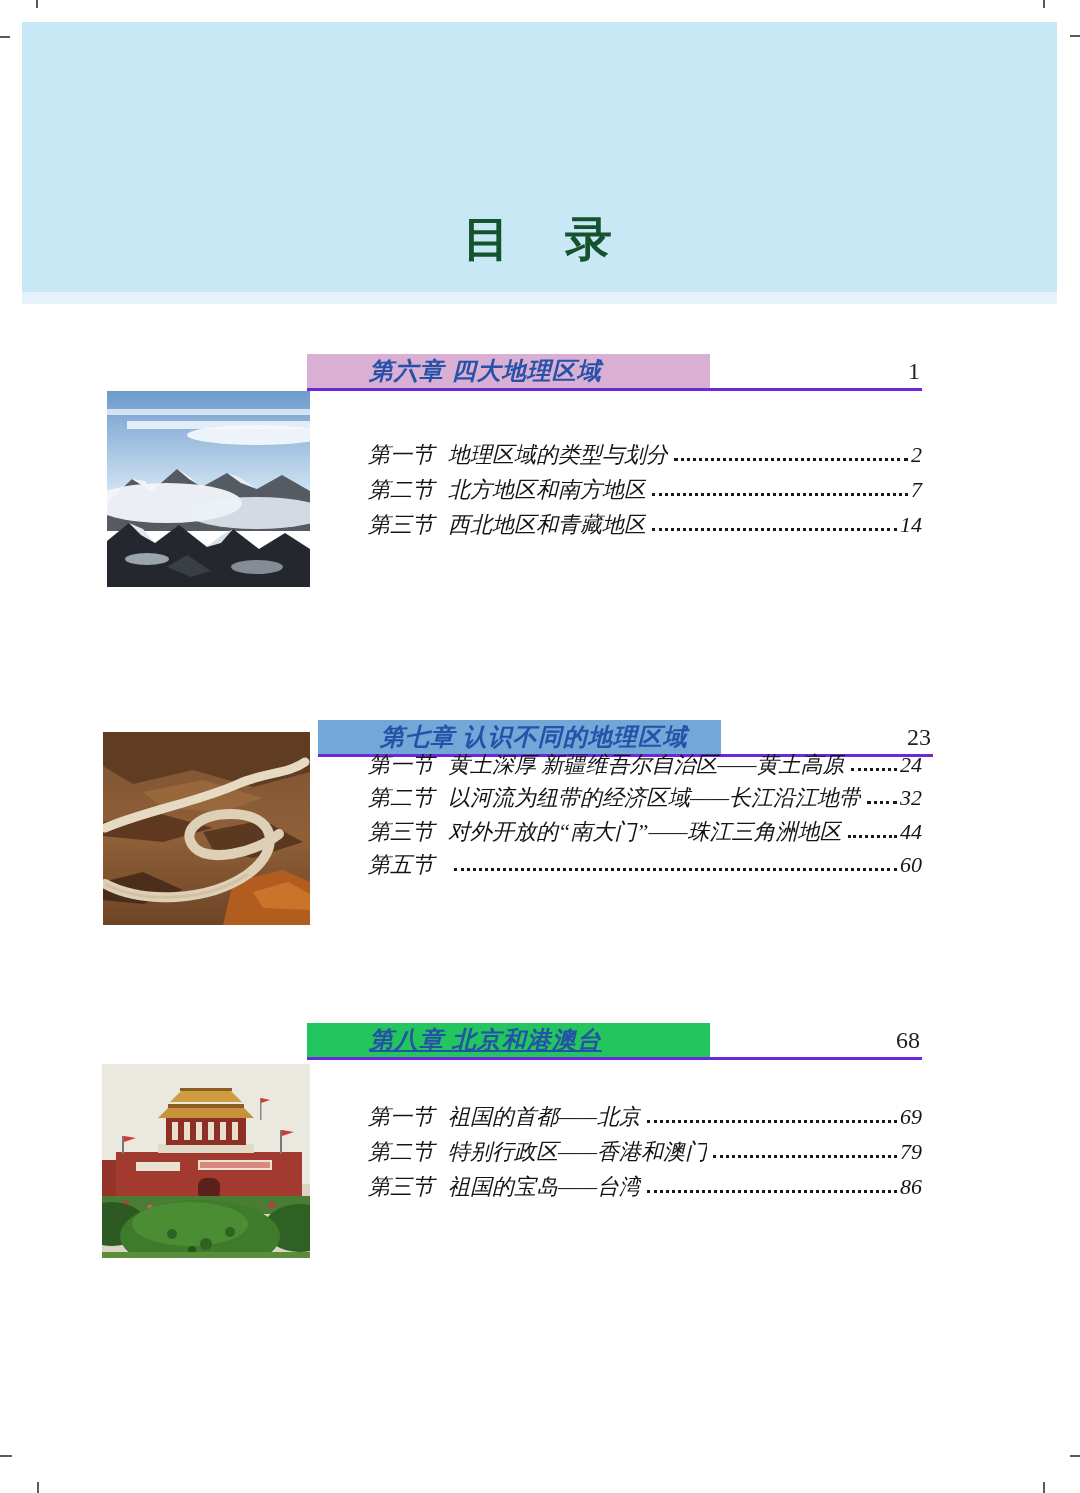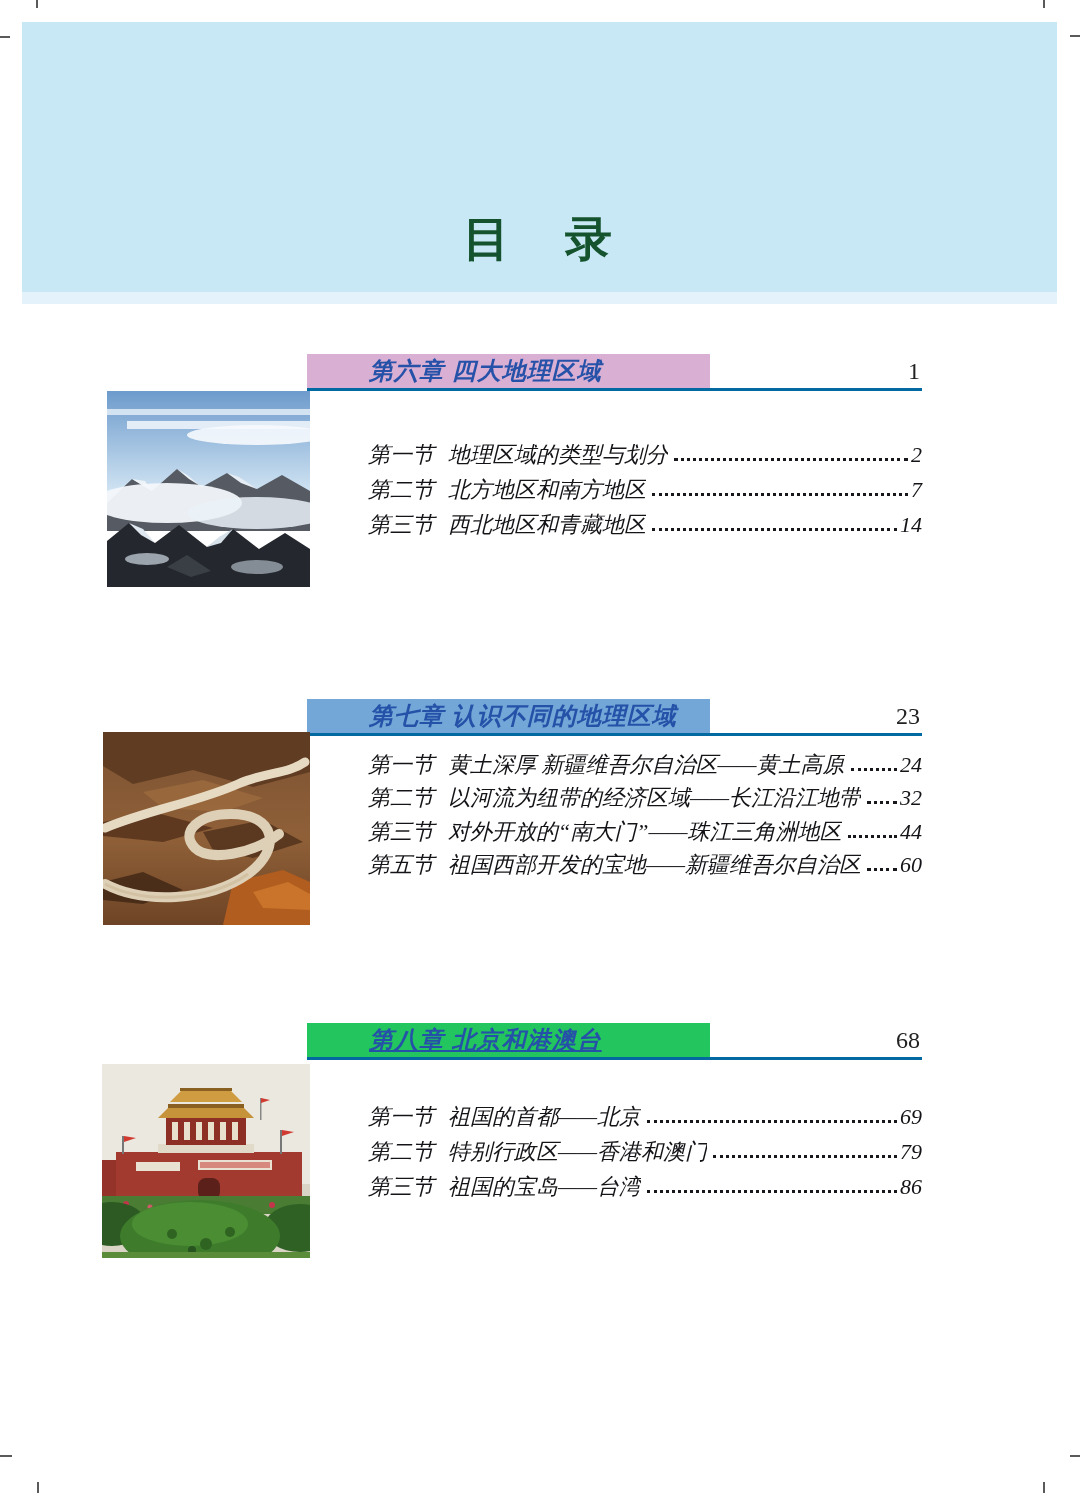--- a/index.html
+++ b/index.html
@@ -12,21 +12,21 @@
 
   
   .band { position:absolute; left:22px; top:22px; width:1035px; height:270px; }
   .band-strip { position:absolute; left:22px; top:292px; width:1035px; height:12px; }
   .toc-title { position:absolute; left:22px; top:208px; width:1035px;
     text-align:center; font-size:47px; font-weight:bold; color:#14532d;
     font-family:"Liberation Sans","DejaVu Sans",sans-serif; letter-spacing:4px; }
 
   
   .chapter-head { position:absolute; left:307px; width:615px; height:37px;
-    border-bottom:3px solid #0369a1; }
+    border-bottom:3px solid #6d28d9; }
   .chapter-bar { position:absolute; left:0; top:0; width:403px; height:34px;
     padding-left:62px; line-height:34px;
     font-family:"Liberation Sans","DejaVu Sans",sans-serif;
     font-size:24px; font-weight:bold; font-style:italic; color:#2551a8;
     letter-spacing:1px; white-space:nowrap; }
   .chapter-page { position:absolute; right:2px; bottom:3px; font-size:24px; color:#222; }
 
   
   .sec-list { position:absolute; left:368px; width:554px; color:#141418;font-style:italic; }
   .sec-row { display:flex; align-items:center; font-size:22px; white-space:nowrap; }
@@ -105,21 +105,21 @@
       <span class="sec-page">7</span>
     </div>
     <div class="sec-row">
       <span class="sec-label">第三节</span>
       <span class="sec-title">西北地区和青藏地区</span>
       <span class="leader"></span>
       <span class="sec-page">14</span>
     </div>
   </div>
 
-  <div class="chapter-head" style="top:699px;">
+  <div class="chapter-head" style="top:720px;margin-left:11px;">
     <div class="chapter-bar" style="background-color: rgb(114, 167, 215);">第七章 认识不同的地理区域</div>
     <div class="chapter-page">23</div>
   </div>
 
   <svg class="photo" style="left:103px;top:732px;" width="207" height="193" viewBox="0 0 207 193">
     <defs>
       <linearGradient id="loess" x1="0" y1="0" x2="0" y2="1">
         <stop offset="0" stop-color="#7d5233"></stop>
           <stop offset="0.55" stop-color="#8f6038"></stop>
         <stop offset="1" stop-color="#6e4426"></stop>
@@ -152,21 +152,20 @@
       <span class="sec-page">32</span>
     </div>
     <div class="sec-row">
       <span class="sec-label">第三节</span>
       <span class="sec-title">对外开放的“南大门”——珠江三角洲地区</span>
       <span class="leader"></span>
       <span class="sec-page">44</span>
     </div>
     <div class="sec-row">
       <span class="sec-label">第五节</span>
-      <span class="sec-title">祖国西部开发的宝地——新疆维吾尔自治区</span>
       <span class="leader"></span>
       <span class="sec-page">60</span>
     </div>
   </div>
 
   <div class="chapter-head" style="top:1023px;">
     <div class="chapter-bar" style="background-color: #22c55e; text-decoration: underline;">第八章 北京和港澳台</div>
     <div class="chapter-page">68</div>
   </div>
 

